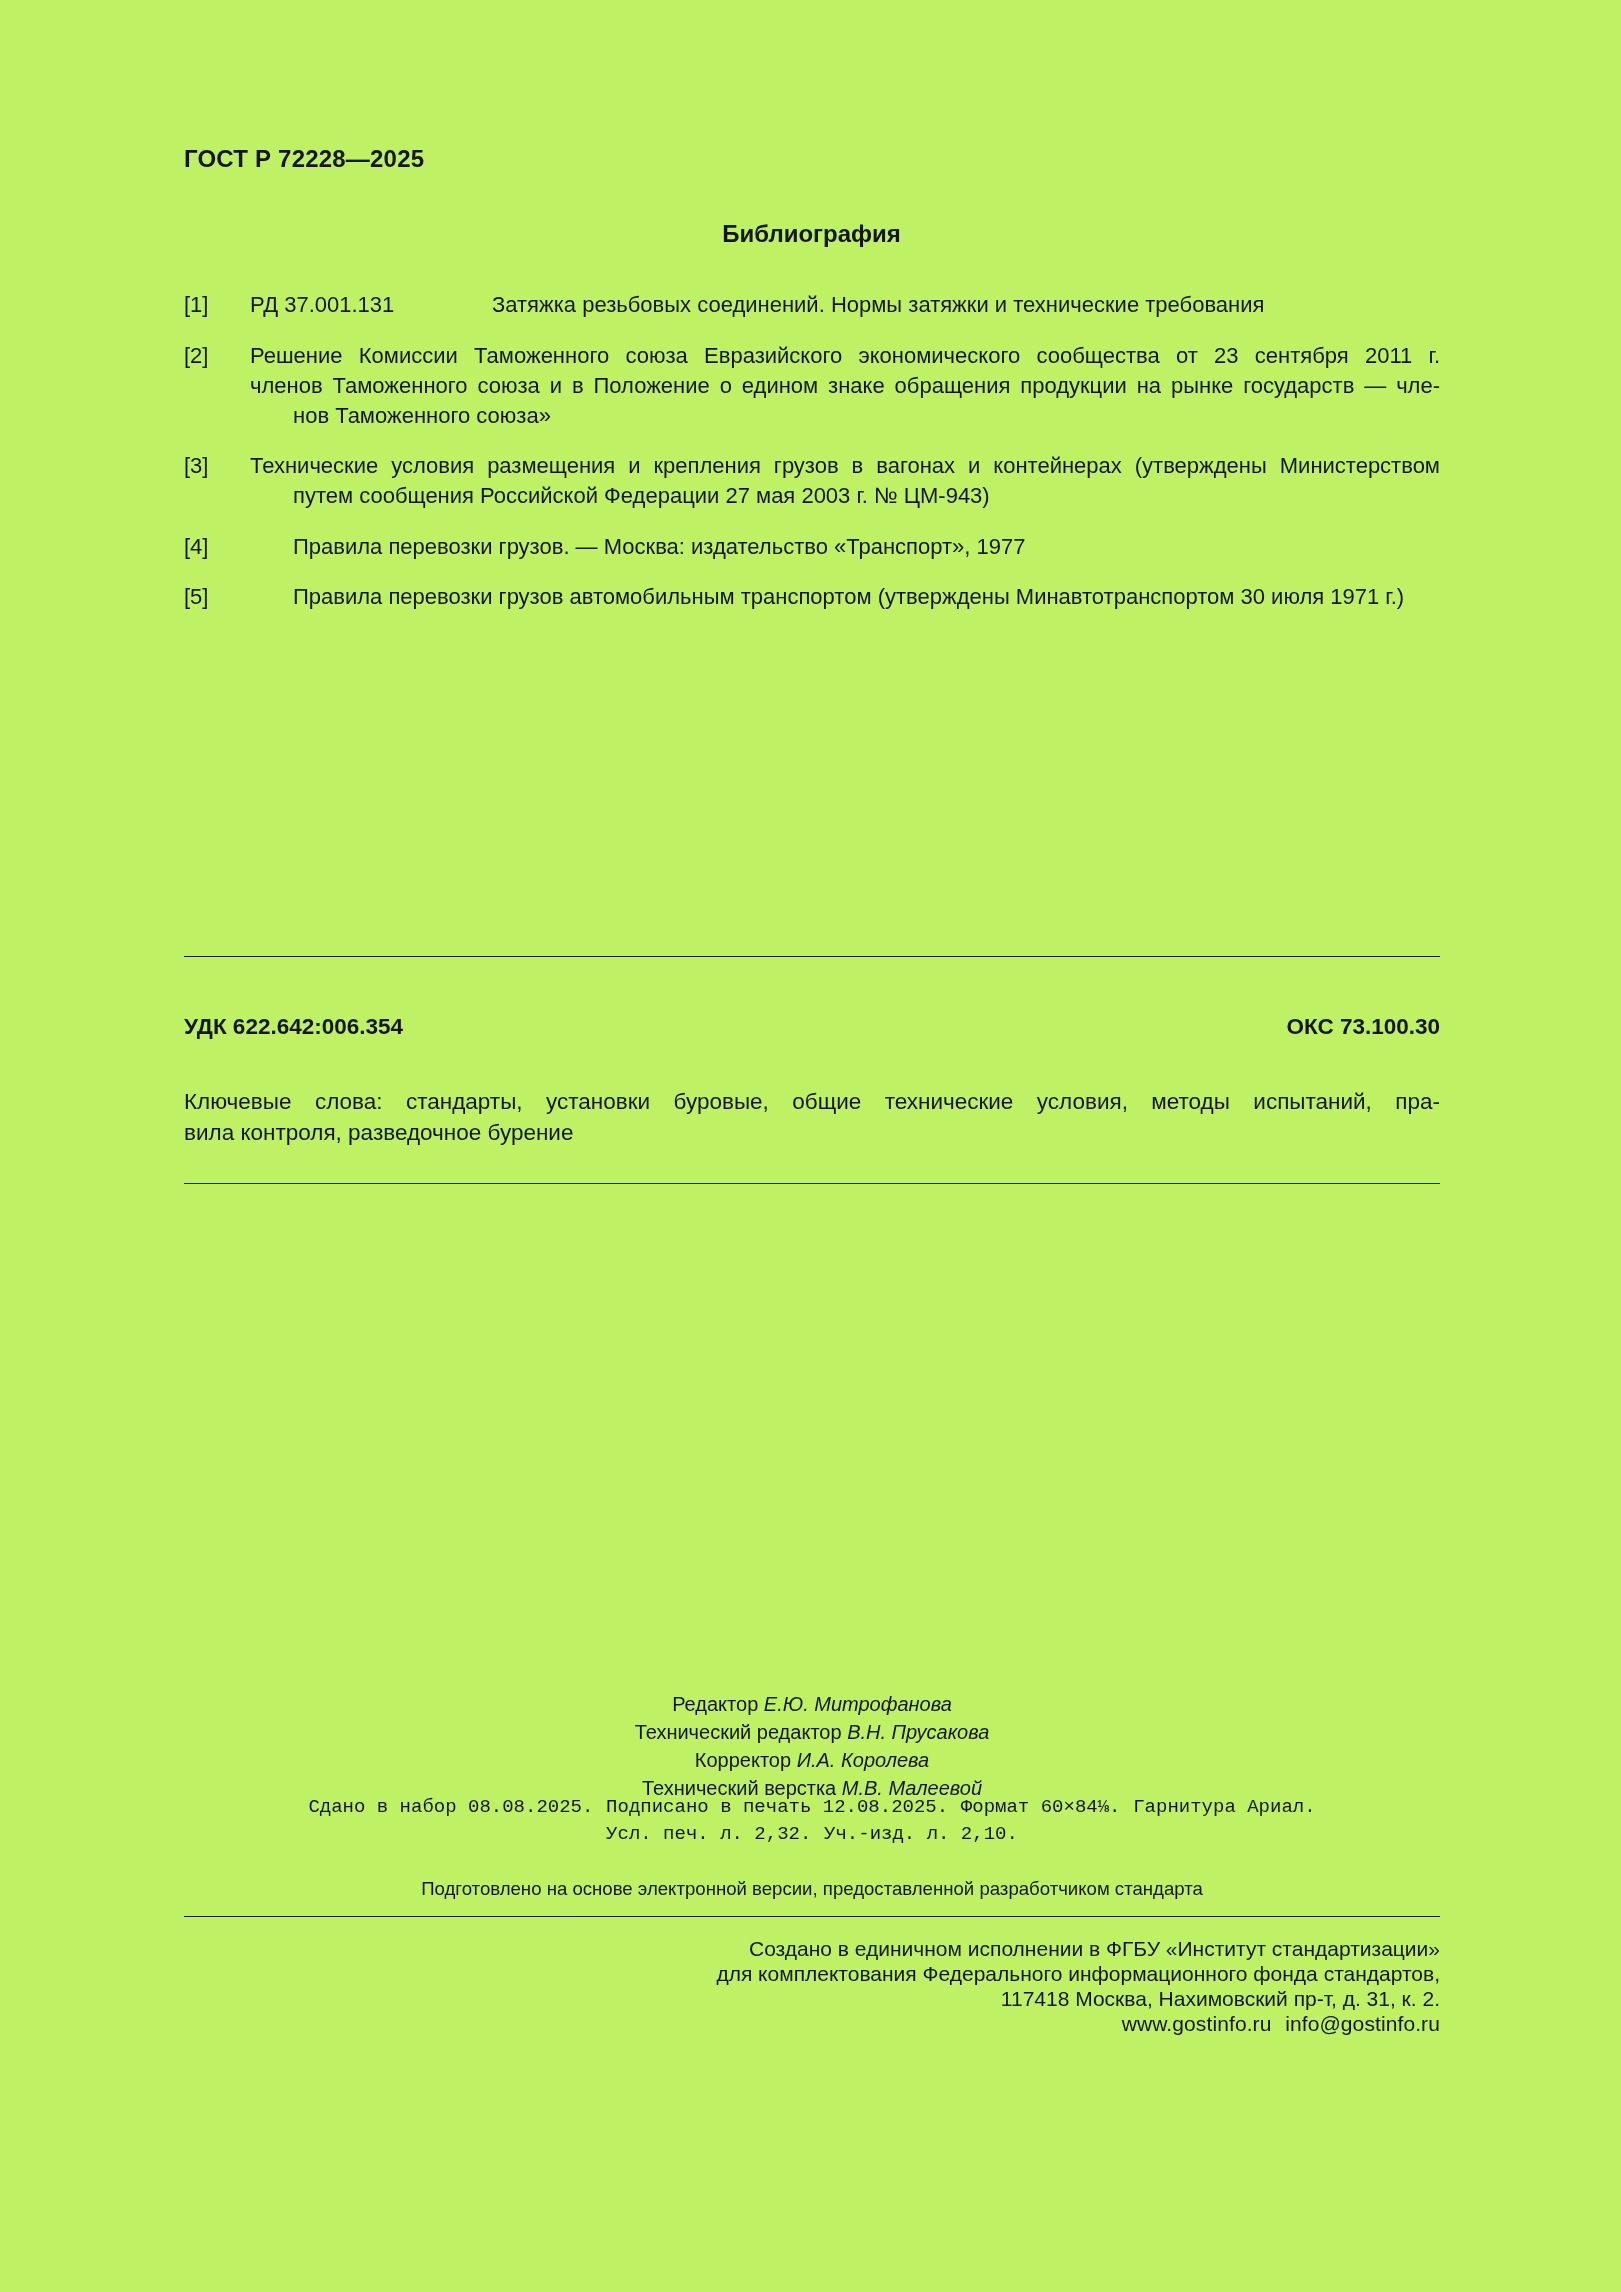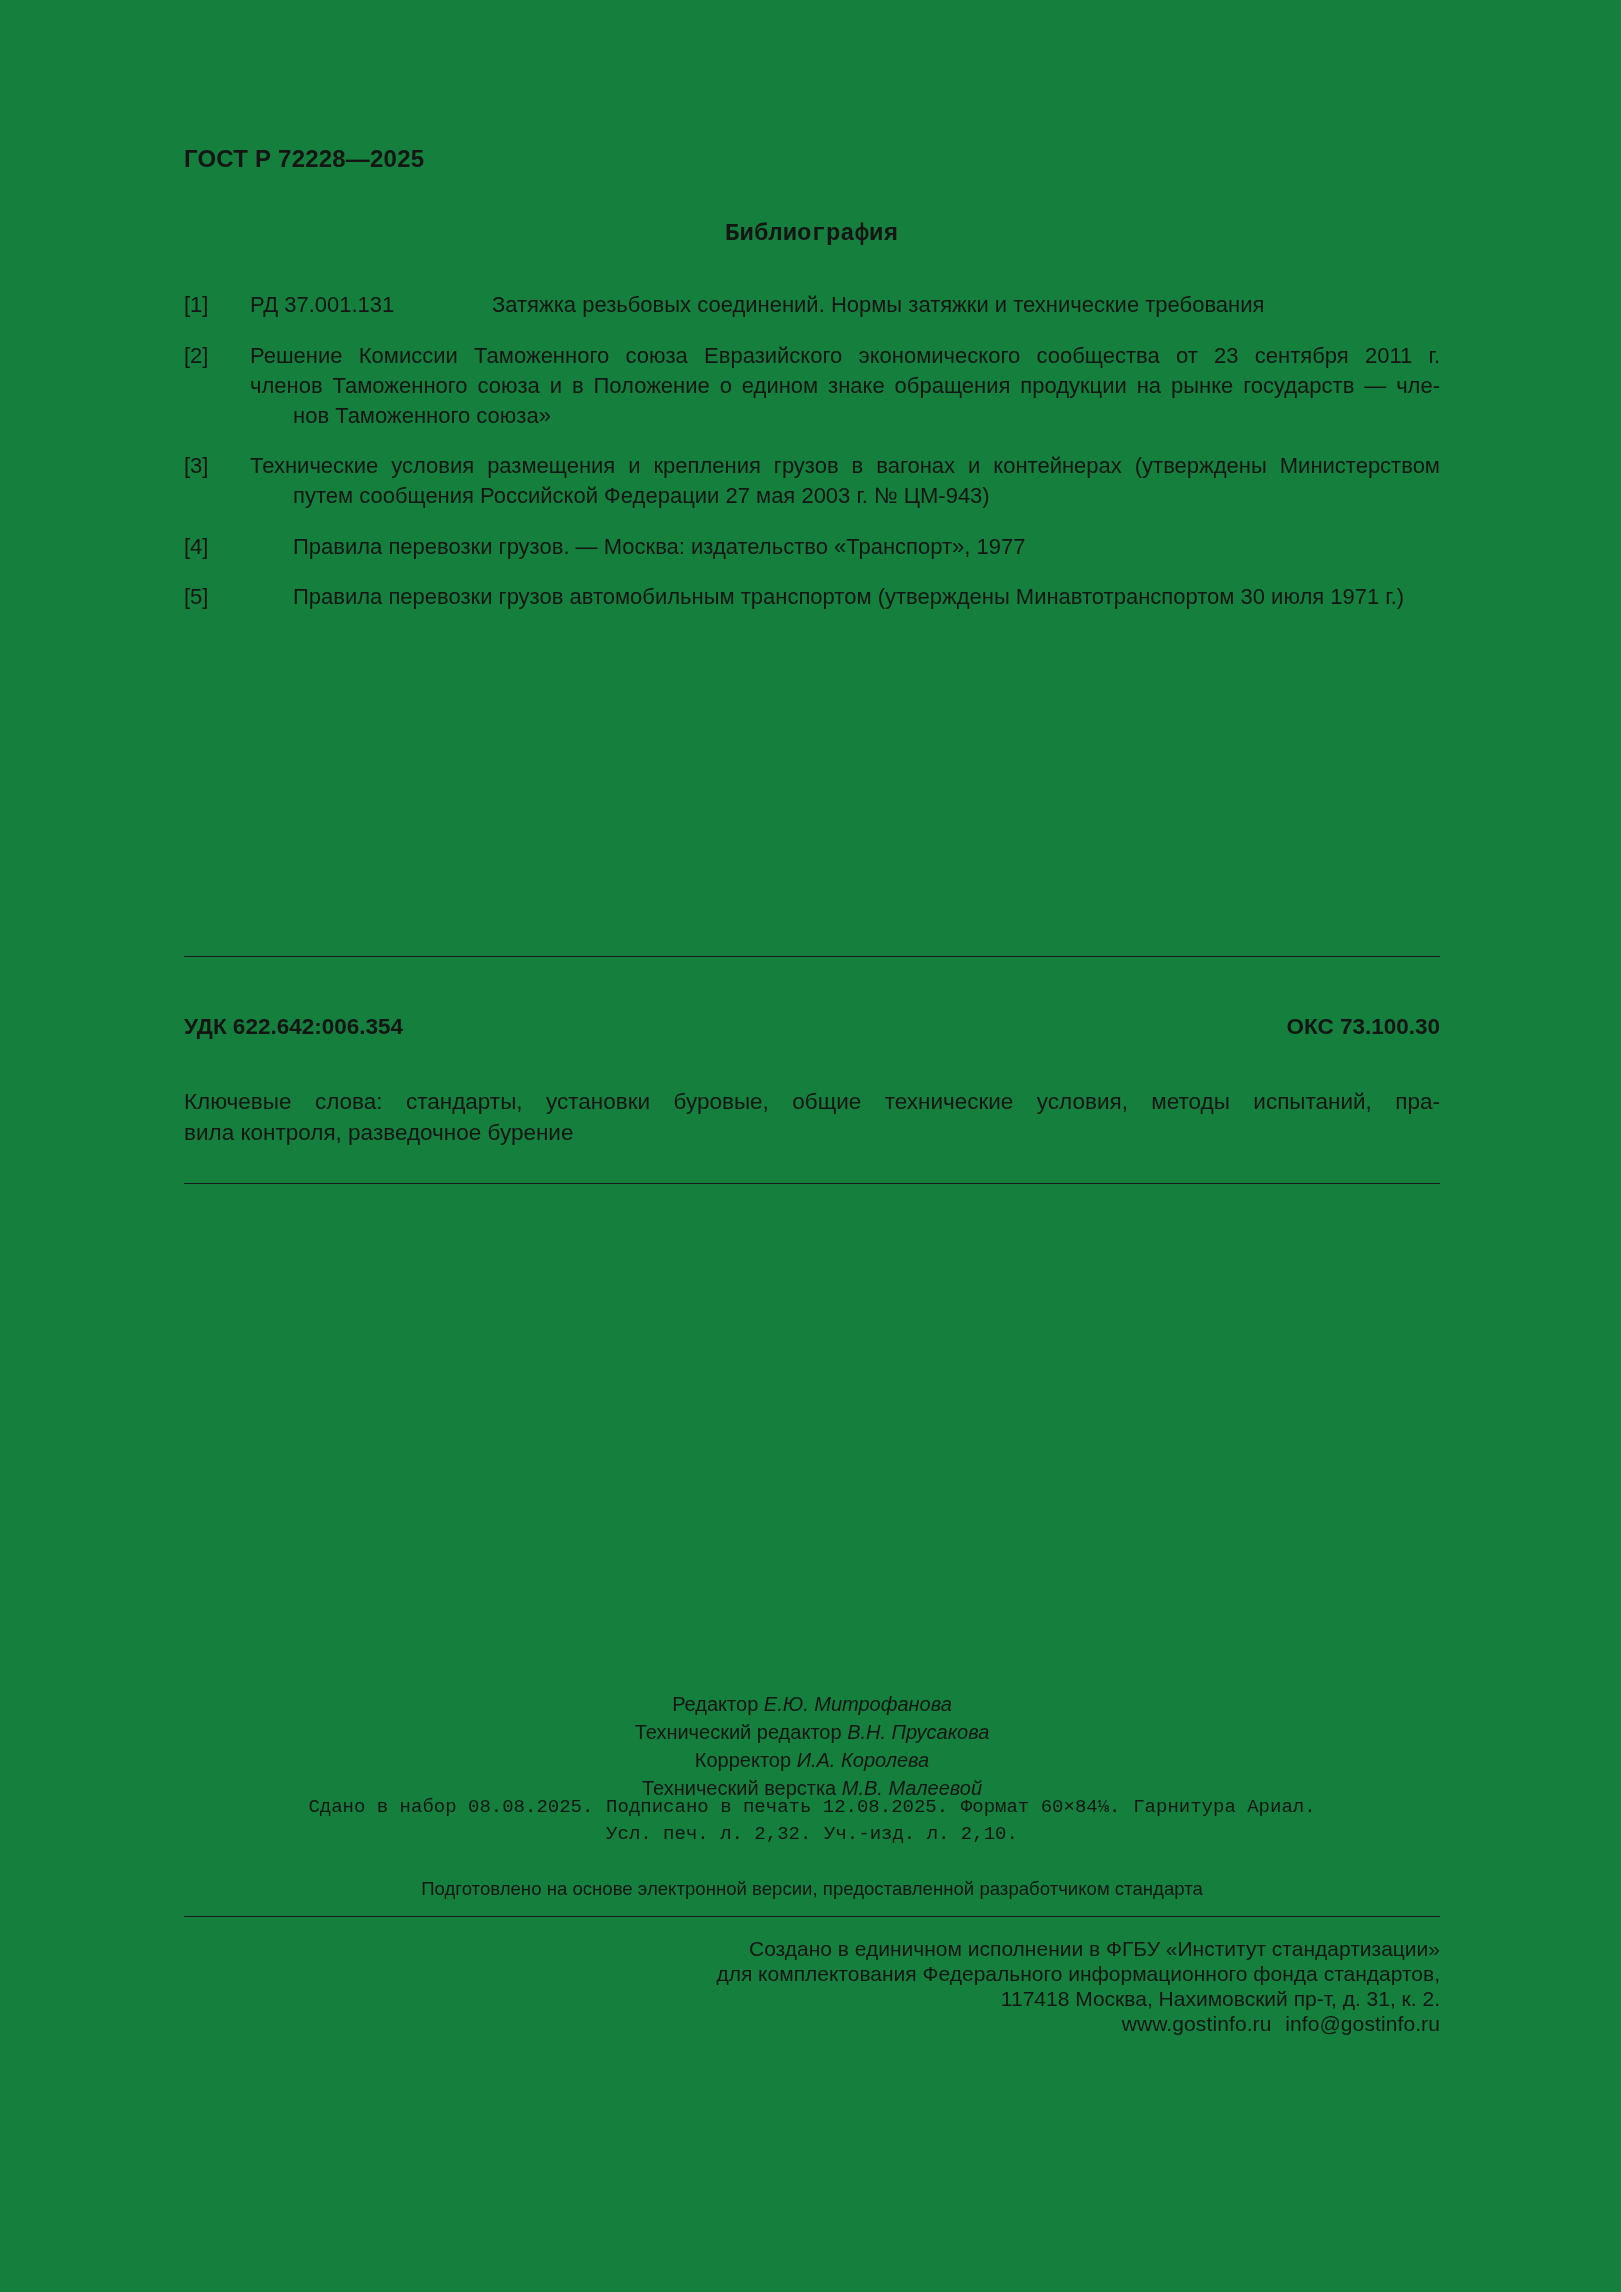--- a/index.html
+++ b/index.html
@@ -4,21 +4,21 @@
 <style>
   html, body {
     margin: 0;
     padding: 0;
     background: #ffffff;
   }
   .page {
     position: relative;
     width: 1621px;
     height: 2293px;
-    background: #15803d;
+    background: #bef264;
     font-family: "Liberation Sans", sans-serif;
     color: #151515;
     box-sizing: border-box;
     overflow: hidden;
   }
 
   
   .doc-header {
     position: absolute;
     left: 184px;
@@ -31,21 +31,20 @@
 
   
   .section-title {
     position: absolute;
     left: 184px;
     top: 220px;
     width: 1255px;
     text-align: center;
     font-size: 24px;
     font-weight: bold;
-    font-family: Liberation Mono, monospace;
   }
 
   
   .biblio {
     position: absolute;
     left: 184px;
     top: 290px;
     width: 1256px;
   }
   .biblio-item {

